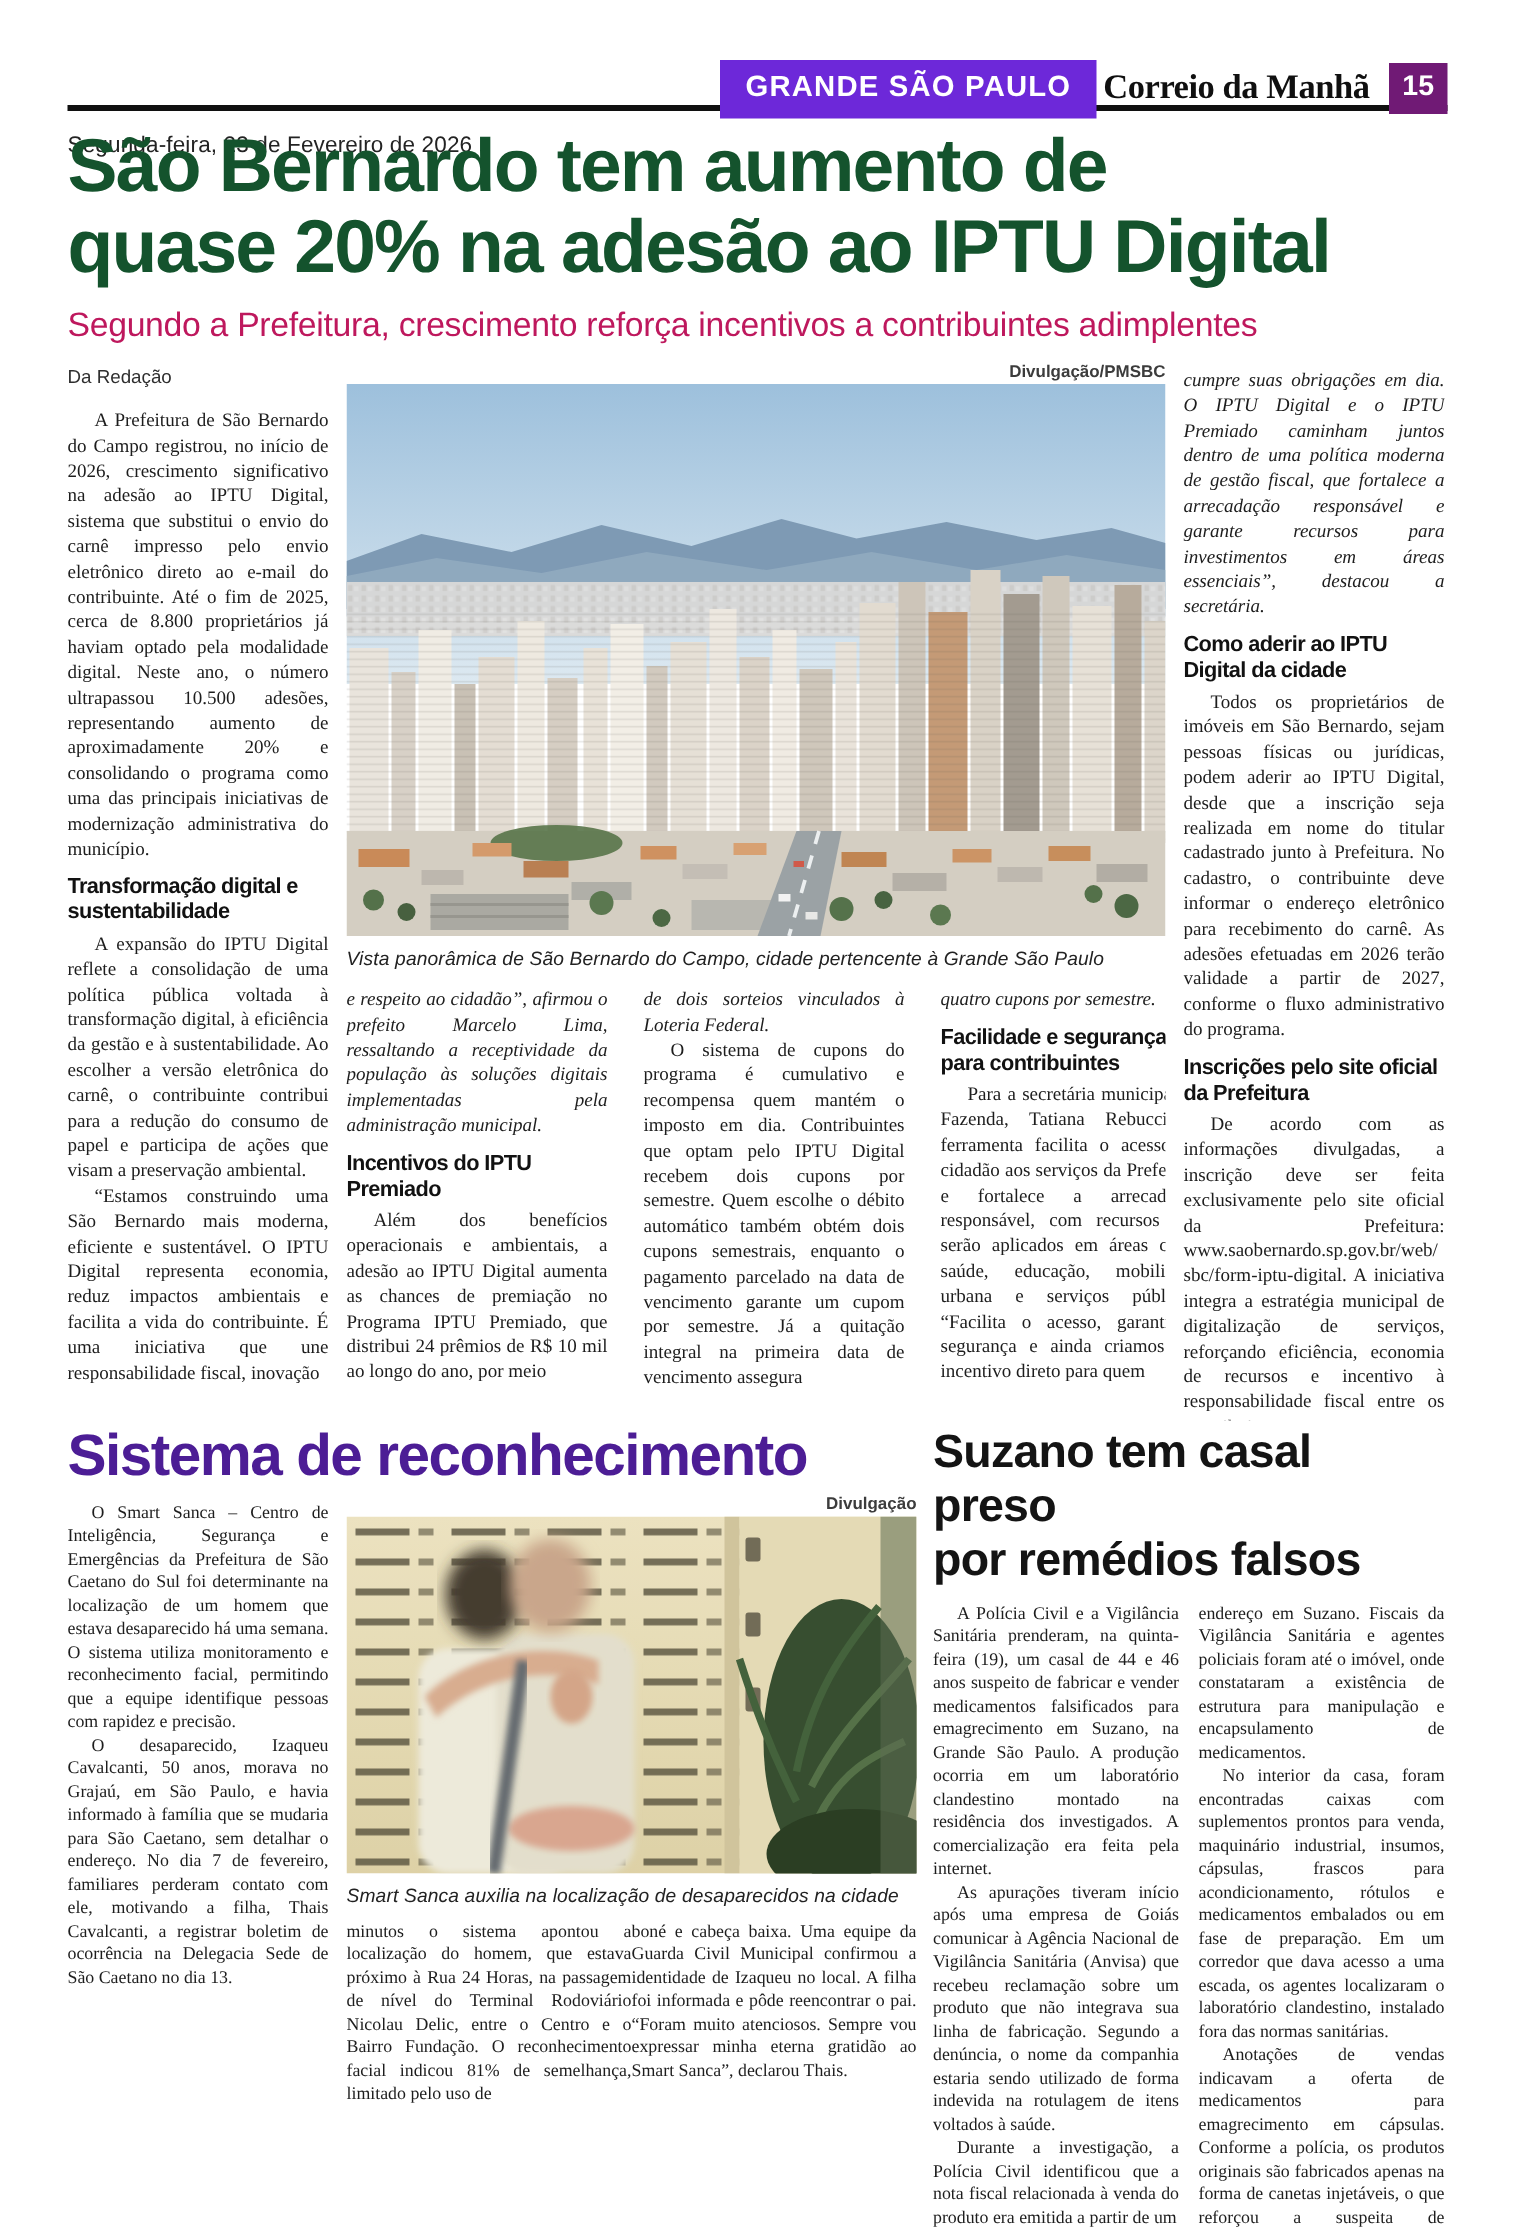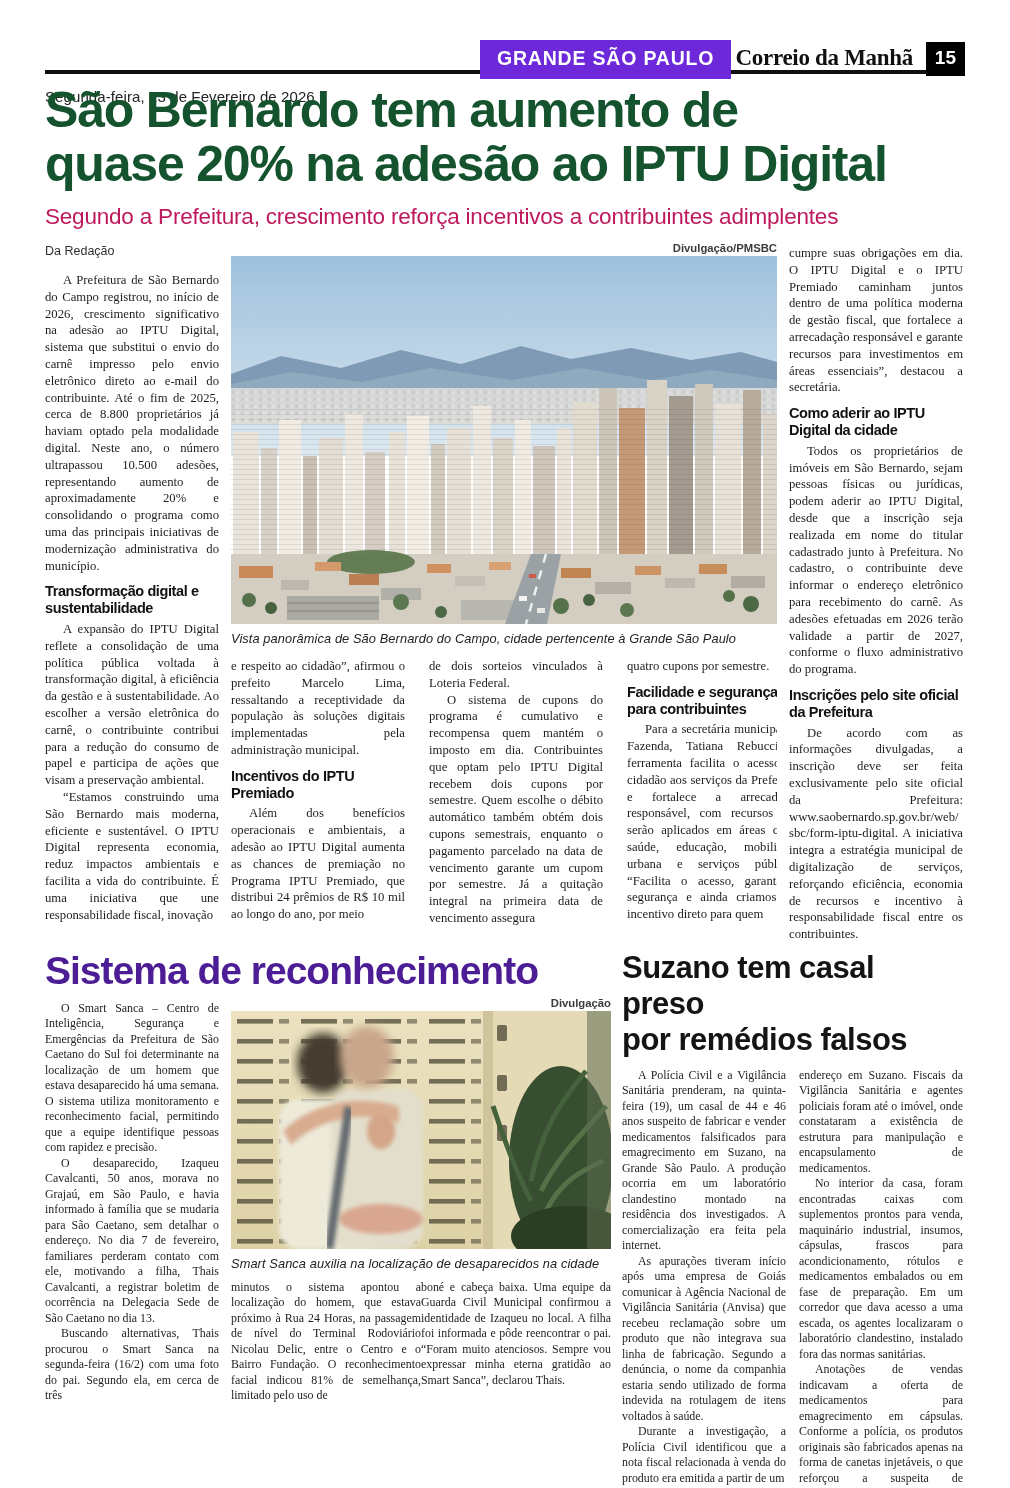--- a/index.html
+++ b/index.html
@@ -6,39 +6,39 @@
   html,body { width:1010px; height:1488px; background:#ffffff; overflow:hidden; }
   .page { position:relative; width:1010px; height:1488px; background:#fff; color:#1c1c1c; overflow:hidden; }
 
   
   .header { position:absolute; left:45px; right:45px; top:40px; height:50px; }
   .hrule { position:absolute; left:0; right:0; top:30px; height:4px; background:#101010; }
   .date { position:absolute; left:0; top:8px; font:400 15px "Liberation Sans",sans-serif; color:#232323; letter-spacing:.1px;margin-top:40px; }
   .sectionbox { position:absolute; left:435px; top:0; background:#6d28d9; color:#fff;
     font:700 19.5px "Liberation Sans",sans-serif; padding:7px 17px 9px; letter-spacing:.8px; }
   .masthead { position:absolute; right:52px; top:5px; font:700 23px "Liberation Serif",serif; color:#101010; letter-spacing:-.3px; }
-  .pagebox { position:absolute; right:0; top:2px; background:#000000; color:#fff; font:700 19px "Liberation Sans",sans-serif; padding:5px 9px 7px; }
+  .pagebox { position:absolute; right:0; top:2px; background:#701a75; color:#fff; font:700 19px "Liberation Sans",sans-serif; padding:5px 9px 7px; }
 
   
   .headline { position:absolute; left:45px; top:84px; width:924px; font:700 50px/1.07 "Liberation Sans",sans-serif; letter-spacing:-1.2px; color:#14532d; }
   .subhead  { position:absolute; left:45px; top:204px; width:924px; font:400 22.5px "Liberation Sans",sans-serif; color:#be185d; letter-spacing:-.2px; }
 
   
   .a1 { position:absolute; left:45px; top:242px; width:918px; height:705px; display:flex; gap:12px; }
   .a1col { width:174px; flex:0 0 174px; overflow:hidden; }
   .mid { width:546px; flex:0 0 546px; }
   .byline { font:400 12.5px "Liberation Sans",sans-serif; color:#2f2f2f; margin:2px 0 14px; }
   .credit { font:700 11.3px "Liberation Sans",sans-serif; color:#3c3c3c; text-align:right; margin-bottom:2px; }
   .photo1 { width:546px; height:368px; display:block; }
   .photo2 { width:380px; height:238px; display:block; }
   .caption { font:italic 400 12.8px/1.25 "Liberation Sans",sans-serif; color:#222; padding-top:7px; letter-spacing:.1px; }
   .row3 { display:flex; gap:24px; margin-top:11px; height:278px; overflow:hidden; }
 
   .bodytext p { font:400 12.7px/16.8px "Liberation Serif","DejaVu Serif",serif; text-align:justify; text-indent:18px; color:#1d1d1d; overflow-wrap:anywhere; }
-  .bodytext p.ni { text-indent:0; }
+  .bodytext p.ni { text-indent:0;font-style:italic; }
   .bodytext h3, .bodytext2 h3 { font:700 14.5px/1.16 "Liberation Sans",sans-serif; letter-spacing:-.4px; color:#121212; margin:9px 0 4px; }
   .pt3 { padding-top:3px; }
 
   
   .bodytext2 p { font:400 11.9px/15.5px "Liberation Serif","DejaVu Serif",serif; text-align:justify; text-indent:16px; color:#1d1d1d; overflow-wrap:anywhere; }
   .bodytext2 p.ni { text-indent:0; }
 
   .a2 { position:absolute; left:45px; top:950px; width:566px; }
   .a2 .hl { font:700 39px/1.1 "Liberation Sans",sans-serif; letter-spacing:-1px; color:#4c1d95; margin-bottom:4px; }
   .a2row { display:flex; gap:12px; }
@@ -201,21 +201,20 @@
   </div>
 
   <div class="a2">
     <div class="hl">
       <div>Sistema de reconhecimento</div>
     </div>
     <div class="a2row">
       <div class="a2col1 bodytext2">
           <p>O Smart Sanca – Centro de Inteligência, Segurança e Emergências da Prefeitura de São Caetano do Sul foi determinante na localização de um homem que estava desaparecido há uma semana. O sistema utiliza monitoramento e reconhecimento facial, permitindo que a equipe identifique pessoas com rapidez e precisão.</p>
           <p>O desaparecido, Izaqueu Cavalcanti, 50 anos, morava no Grajaú, em São Paulo, e havia informado à família que se mudaria para São Caetano, sem detalhar o endereço. No dia 7 de fevereiro, familiares perderam contato com ele, motivando a filha, Thais Cavalcanti, a registrar boletim de ocorrência na Delegacia Sede de São Caetano no dia 13.</p>
-          <p>Buscando alternativas, Thais procurou o Smart Sanca na segunda-feira (16/2) com uma foto do pai. Segundo ela, em cerca de três</p>
         </div>
       <div class="photowrap">
         <div class="credit">Divulgação</div>
         <svg class="photo2" viewBox="0 0 380 238" preserveAspectRatio="none" aria-hidden="true">
           <defs>
             <linearGradient id="gate" x1="0" y1="0" x2="0" y2="1">
               <stop offset="0" stop-color="#ece2c0"></stop>
                 <stop offset="1" stop-color="#ddd0a4"></stop>
             </linearGradient>
             <pattern id="slat" width="64" height="20" patternUnits="userSpaceOnUse">

